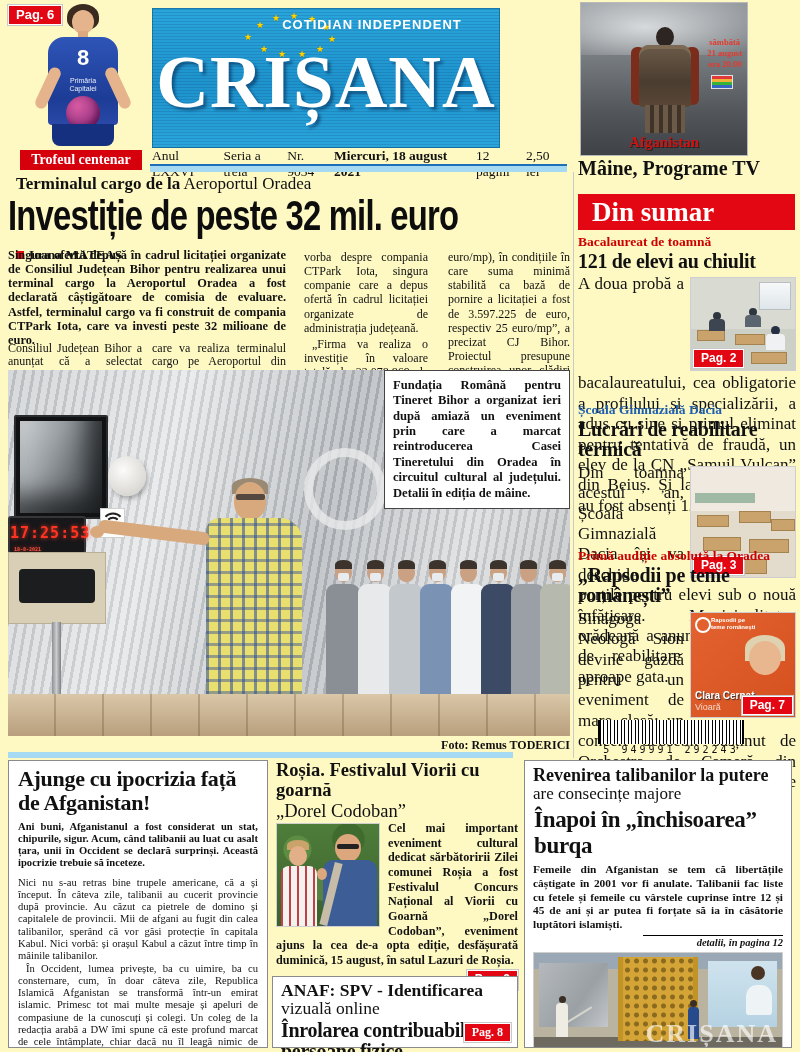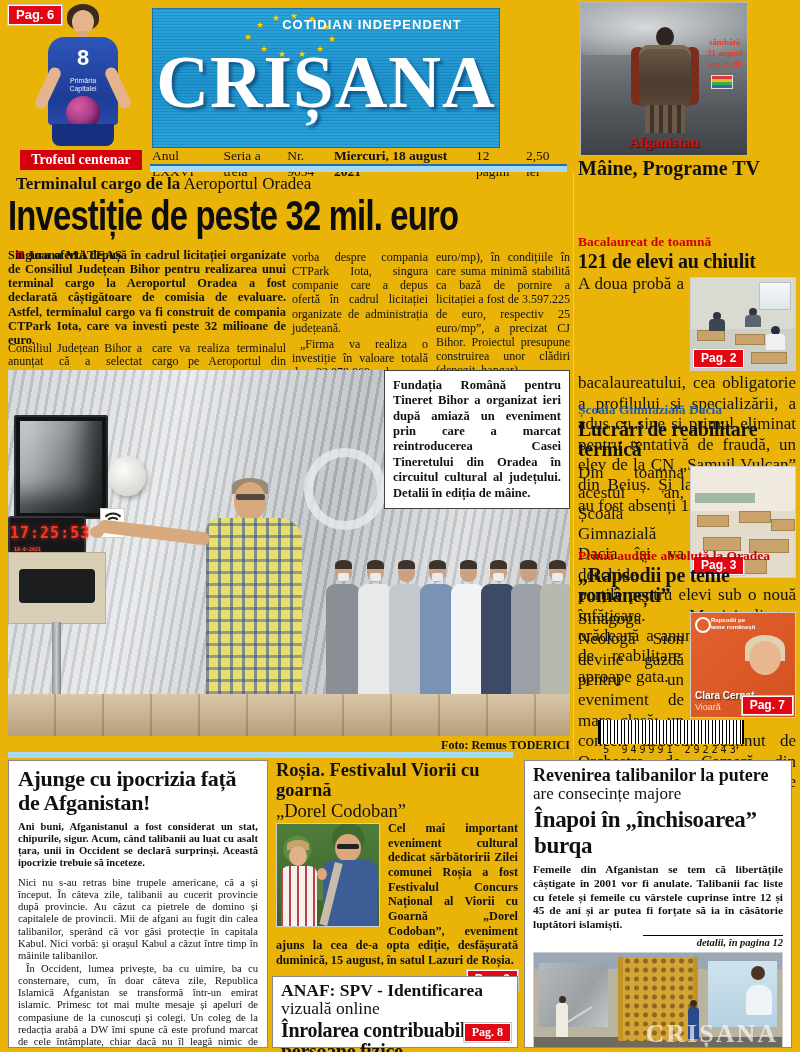--- a/index.html
+++ b/index.html
@@ -1,16 +1,16 @@
 <!DOCTYPE html>
 <html><head>
 <meta charset="utf-8">
 <style>
   html,body{margin:0;padding:0;background:#e9e9e9;}
-  #page{position:relative;width:800px;height:1052px;background:#eab308;overflow:hidden;
+  #page{position:relative;width:800px;height:1052px;background:#fef9c3;overflow:hidden;
         font-family:"Liberation Serif",serif;color:#111;}
   .abs{position:absolute;}
   .jst{text-align:justify;}
 
   
   .red-badge{background:#e30613;color:#fff;font-family:"Liberation Sans",sans-serif;
              font-weight:bold;font-size:12px;padding:2px 7px;border:1px solid #fff;
              box-shadow:0 0 0 1px #c9c9c9;display:inline-block;line-height:1.1;}
 
   
@@ -86,21 +86,21 @@
             font-size:42px;letter-spacing:-1px;white-space:nowrap;transform:scaleX(.78);
             transform-origin:0 50%;color:#0d0d0d;}
   .byline{left:16px;top:247px;font-weight:bold;font-size:13.5px;}
   .byline .sq{display:inline-block;width:8px;height:8px;background:#e30613;margin-right:5px;}
   .lead{left:8px;top:248px;width:278px;font-weight:bold;font-size:12.4px;line-height:1.14;}
   .minicols{left:8px;top:342px;width:278px;font-size:12px;line-height:1.12;}
   .minicols .mc{width:134px;}
   .minicols .mc.l{float:left;}
   .minicols .mc.r{float:right;}
   .col2{left:292px;top:250px;width:136px;font-size:12px;line-height:1.18;}
-  .col2 p,.col3 p{margin:0 0 2px 0;}
+  .col2 p,.col3 p{margin:0 0 2px 12px;}
   .col2 p.q{text-indent:8px;}
   .col3{left:436px;top:250px;width:134px;font-size:12px;line-height:1.18;}
   .contnote{border-top:1px solid #000;margin-top:5px;padding-top:2px;text-align:right;
             font-weight:bold;font-style:italic;font-size:11px;}
 
   
   .main-photo{left:8px;top:370px;width:562px;height:366px;overflow:hidden;
       background:linear-gradient(105deg,#c7cacd 0%,#e2e4e6 28%,#aeb2b6 55%,#d6d8da 76%,#b0b3b6 100%);}
   .main-photo .marble{position:absolute;inset:0;
       background:repeating-linear-gradient(100deg,rgba(255,255,255,.28) 0 6px,rgba(116,120,124,.16) 6px 9px);}
@@ -316,20 +316,21 @@
     <div class="sched">
       <div>sâmbătă</div>
       <div>21 august</div>
       <div>ora 20.00</div>
     </div>
     <div class="flag"></div>
     <div class="ptitle">Afganistan</div>
   </div>
 
   <div class="abs tvprog">Mâine, Programe TV</div>
+  <div class="abs dinsumar">Din sumar</div>
   <div class="abs divider-v"></div>
 
   <div class="abs kicker">
     <span class="b">Terminalul cargo de la</span><span> Aeroportul Oradea</span>
   </div>
   <div class="abs headline">Investiție de peste 32 mil. euro</div>
   <div class="abs byline">
     <span class="sq"></span><span>Ioana MATEAȘ</span>
   </div>
   <div class="abs lead jst">Singura ofertă depusă în cadrul licitației organizate de Consiliul Județean Bihor pentru realizarea unui terminal cargo la Aeroportul Oradea a fost declarată câștigătoare de comisia de evaluare. Astfel, terminalul cargo va fi construit de compania CTPark Iota, care va investi peste 32 milioane de euro.</div>

